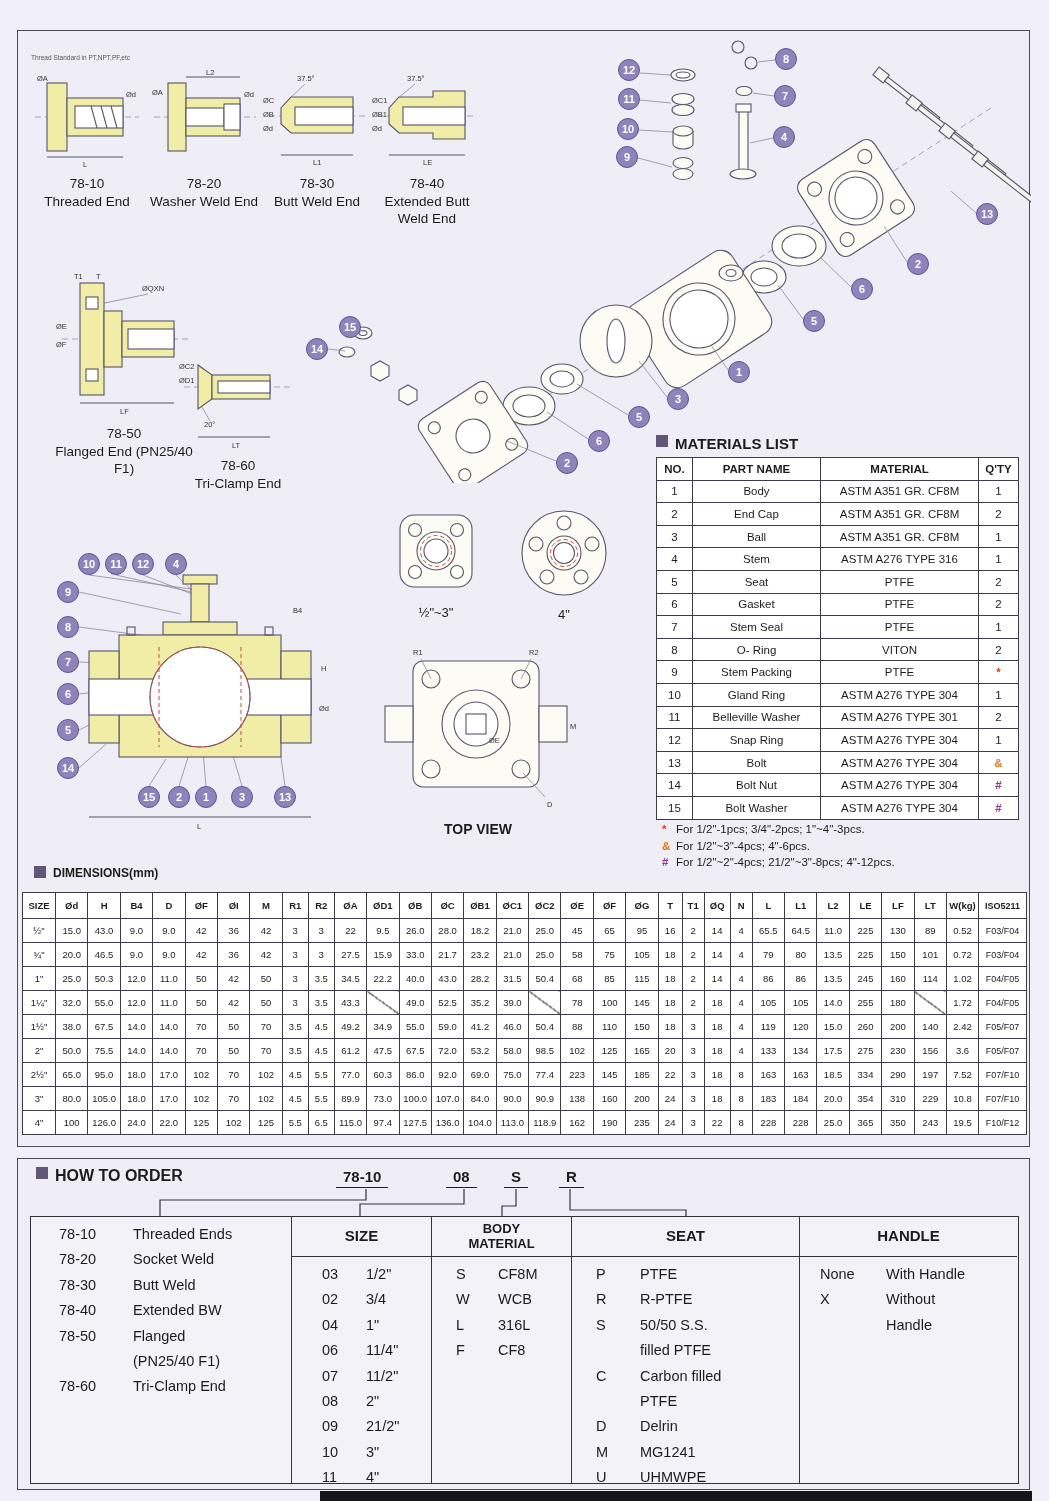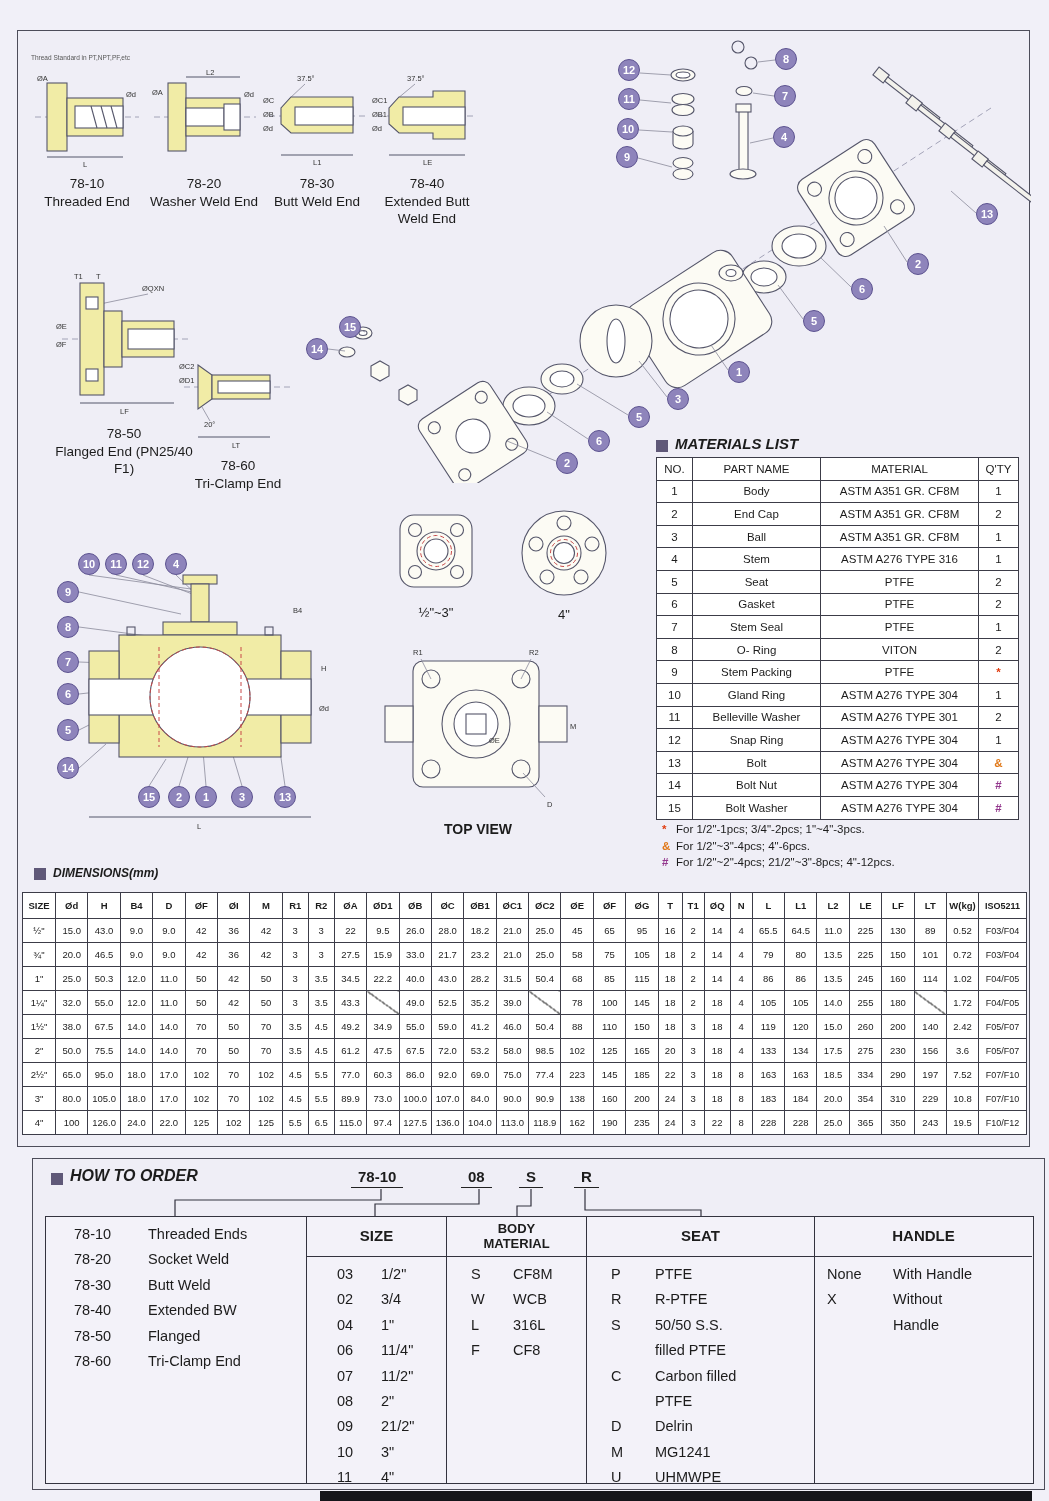--- a/index.html
+++ b/index.html
@@ -1,24 +1,24 @@
 <!DOCTYPE html>
 <html><head>
 <meta charset="utf-8">
 <style>
   *{margin:0;padding:0;box-sizing:border-box}
   html,body{width:1049px;height:1501px}
   body{position:relative;background:#f1f0f8;font-family:"Liberation Sans",sans-serif;color:#1c1c1c;overflow:hidden}
   .box{position:absolute;border:1.6px solid #4d4d5a;background:#efeef6}
   #box-main{left:17px;top:30px;width:1013px;height:1117px}
-  #box-order{left:32px;top:1158px;width:1013px;height:332px}
+  #box-order{left:17px;top:1158px;width:1013px;height:332px}
   .abs{position:absolute}
 
   
-  .sec-title{position:absolute;display:flex;align-items:flex-end;gap:7px;font-weight:bold;font-style:italic}
+  .sec-title{position:absolute;display:flex;align-items:flex-start;gap:7px;font-weight:bold;}
   .bullet{width:12px;height:12px;background:#5f5878;display:inline-block}
   #mat-title{font-size:15px}
   #dims-title{font-size:12px}
   #order-title{font-size:16px}
 
   
   .endfig{position:absolute;text-align:center}
   .endfig svg{display:block;margin:0 auto;overflow:visible}
   .cap{margin-top:6px;font-size:13.5px;line-height:1.3}
   .cap-code{font-weight:normal}
@@ -35,21 +35,21 @@
 
   .balloon{position:absolute;width:22px;height:22px;border-radius:50%;background:#8e84bb;border:1.2px solid #5d5390;
     color:#fff;font-size:11px;font-weight:bold;display:flex;align-items:center;justify-content:center;
     transform:translate(-50%,-50%);z-index:5}
   .balloon-layer{position:absolute;overflow:visible}
 
   
   #mat-wrap{position:absolute;left:638px;top:426px;width:362px}
   #mat-table{border-collapse:collapse;width:362px;font-size:11.5px;background:#fff;table-layout:fixed}
   #mat-table th,#mat-table td{border:1.1px solid #3c3c48;text-align:center;height:22.6px;padding:0 2px;overflow:hidden;white-space:nowrap}
-  #mat-table th{font-weight:normal;font-size:11.5px}
+  #mat-table th{font-weight:bold;font-size:11.5px}
   .sym-star{color:#e03c10;font-weight:bold}
   .sym-amp{color:#e07818;font-weight:bold}
   .sym-hash{color:#93378d;font-weight:bold}
   #mat-notes{position:absolute;left:644px;top:790px;font-size:11.5px;line-height:1.45}
   #mat-notes .note-sym{display:inline-block;width:14px;font-weight:bold}
 
   
   #dims-wrap{position:absolute;left:4px;top:861px;width:1005px}
   #dims-table{border-collapse:collapse;table-layout:fixed;width:1005px;background:#fff;font-size:9.5px}
   #dims-table th,#dims-table td{border:1px solid #3c3c48;text-align:center;padding:0;height:24px;overflow:hidden;white-space:nowrap}
@@ -66,21 +66,21 @@
     font-weight:bold;font-size:15px;text-align:center;line-height:1.1}
   .ot-col:nth-child(1) .ot-head{justify-content:flex-start;padding-left:16px}
   .ot-col:nth-child(3) .ot-head{font-size:13px;padding:0 26px}
   .ot-body{padding-top:5px}
   .pair-row{display:flex;line-height:25.4px;font-size:14.5px;white-space:nowrap}
   .pair-row .code{flex:none}
   .ot-col:nth-child(1) .code{width:74px;margin-left:28px}
   .ot-col:nth-child(2) .code{width:44px;margin-left:30px}
   .ot-col:nth-child(3) .code{width:42px;margin-left:24px}
   .ot-col:nth-child(4) .code{width:44px;margin-left:24px}
-  .ot-col:nth-child(5) .code{width:66px;margin-left:12px}
+  .ot-col:nth-child(5) .code{width:66px;margin-left:20px}
 
   #bottom-strip{position:absolute;left:320px;top:1491px;width:712px;height:10px;background:#15151a}
 </style>
 </head>
 <body>
 
 <div class="box" id="box-main">
 
   <div class="endfig" style="left:13px;top:38px;width:112px">
     <div class="thread-note">Thread Standard in PT,NPT,PF,etc</div>
@@ -950,20 +950,24 @@
           </div>
           <div class="pair-row">
             <span class="code">78-40</span>
             <span class="lbl">Extended BW</span>
           </div>
           <div class="pair-row">
             <span class="code">78-50</span>
             <span class="lbl">Flanged</span>
           </div>
           <div class="pair-row">
+            <span class="code"></span>
+            <span class="lbl">(PN25/40 F1)</span>
+          </div>
+          <div class="pair-row">
             <span class="code">78-60</span>
             <span class="lbl">Tri-Clamp End</span>
           </div>
         </div>
     </div>
     <div class="ot-col" style="width:140px">
       <div class="ot-head">SIZE</div>
       <div class="ot-body">
           <div class="pair-row">
             <span class="code">03</span>

